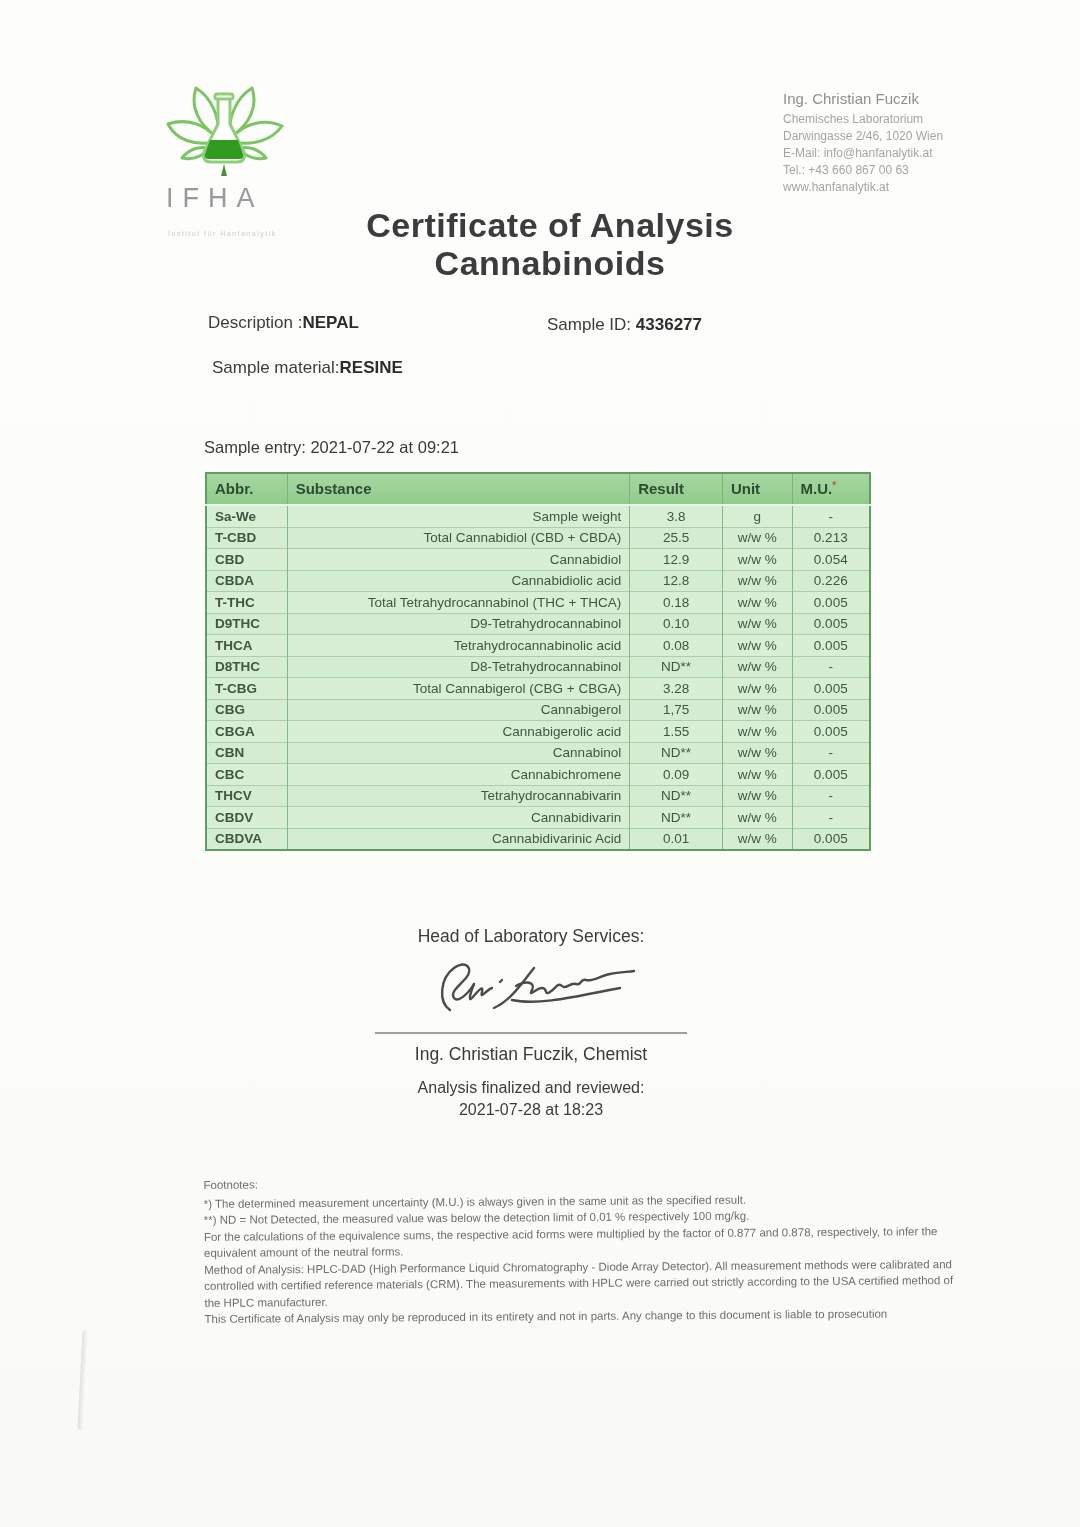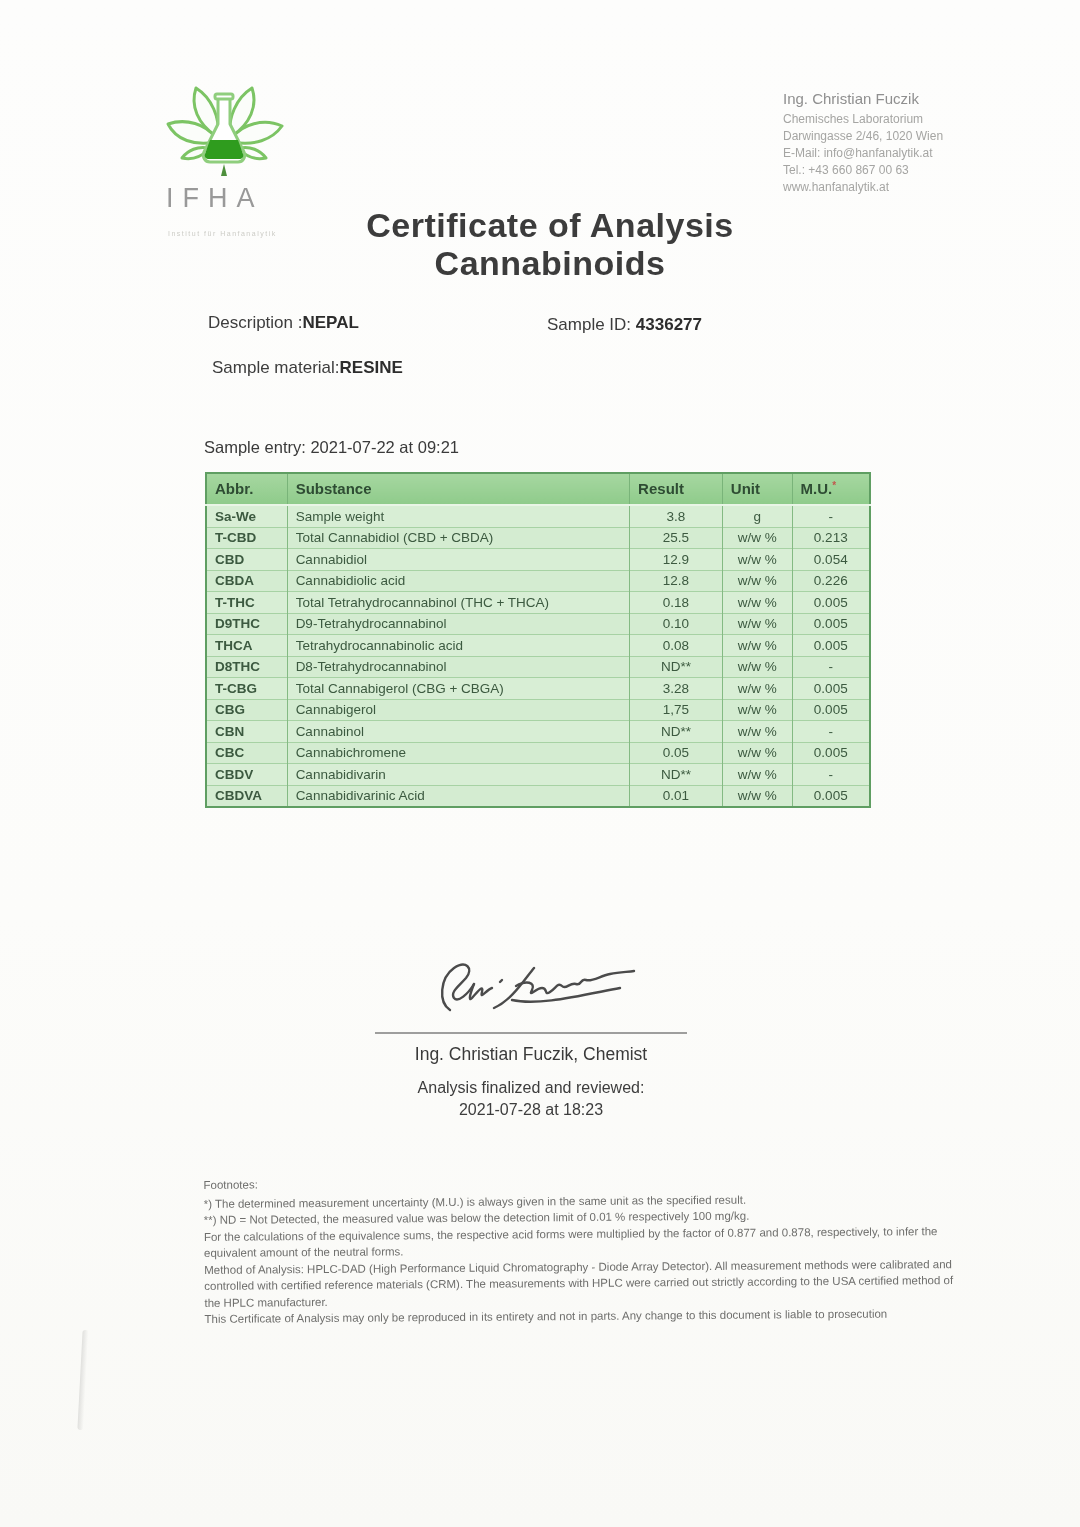--- a/index.html
+++ b/index.html
@@ -57,21 +57,21 @@
   #results th:first-child{border-left:none;}
   #results td{
     background:#d8eed5;color:#3c5a40;font-size:13.5px;
     padding:2.5px 8px 3px 8px;border-left:1.5px solid #84ba83;border-top:1px solid #a7d2a4;
   }
   #results td:first-child{border-left:none;}
   #results tr:nth-child(even) td{background:#d4ecd1;}
   th.col-result,th.col-unit,th.col-mu{text-align:center;}
   td.col-result,td.col-unit,td.col-mu{text-align:center;}
   .col-abbr{width:66px;font-weight:bold;}
-  .col-substance{width:352px;}
+  .col-substance{width:352px;text-align:right;}
   .col-result{width:80px;}
   .col-unit{width:56px;}
   .col-mu{width:64px;}
   #mu-star{color:#c2574d;font-size:10px;vertical-align:top;}
 
   
   #sig-heading{left:231px;top:926px;width:600px;text-align:center;font-size:17.5px;color:#3c3c3c;}
   #signature{left:428px;top:952px;width:210px;height:80px;}
   #sig-line{left:375px;top:1032px;width:312px;height:1.6px;background:#8d8d8d;opacity:.85;}
   #sig-name{left:231px;top:1044px;width:600px;text-align:center;font-size:17.5px;color:#3a3a3a;}
@@ -212,50 +212,65 @@
           <td class="col-mu">0.005</td>
         </tr>
         <tr>
           <td class="col-abbr">CBG</td>
           <td class="col-substance">Cannabigerol</td>
           <td class="col-result">1,75</td>
           <td class="col-unit">w/w %</td>
           <td class="col-mu">0.005</td>
         </tr>
         <tr>
+          <td class="col-abbr">CBGA</td>
+          <td class="col-substance">Cannabigerolic acid</td>
+          <td class="col-result">1.55</td>
+          <td class="col-unit">w/w %</td>
+          <td class="col-mu">0.005</td>
+        </tr>
+        <tr>
           <td class="col-abbr">CBN</td>
           <td class="col-substance">Cannabinol</td>
           <td class="col-result">ND**</td>
           <td class="col-unit">w/w %</td>
           <td class="col-mu">-</td>
         </tr>
         <tr>
           <td class="col-abbr">CBC</td>
           <td class="col-substance">Cannabichromene</td>
-          <td class="col-result">0.05</td>
-          <td class="col-unit">w/w %</td>
-          <td class="col-mu">0.005</td>
+          <td class="col-result">0.09</td>
+          <td class="col-unit">w/w %</td>
+          <td class="col-mu">0.005</td>
+        </tr>
+        <tr>
+          <td class="col-abbr">THCV</td>
+          <td class="col-substance">Tetrahydrocannabivarin</td>
+          <td class="col-result">ND**</td>
+          <td class="col-unit">w/w %</td>
+          <td class="col-mu">-</td>
         </tr>
         <tr>
           <td class="col-abbr">CBDV</td>
           <td class="col-substance">Cannabidivarin</td>
           <td class="col-result">ND**</td>
           <td class="col-unit">w/w %</td>
           <td class="col-mu">-</td>
         </tr>
         <tr>
           <td class="col-abbr">CBDVA</td>
           <td class="col-substance">Cannabidivarinic Acid</td>
           <td class="col-result">0.01</td>
           <td class="col-unit">w/w %</td>
           <td class="col-mu">0.005</td>
         </tr>
       </tbody>
   </table>
 
+  <div id="sig-heading" class="abs">Head of Laboratory Services:</div>
 
   <svg id="signature" class="abs" viewBox="0 0 210 80" fill="none" xmlns="http://www.w3.org/2000/svg">
     <g stroke="#4b4b4b" stroke-width="2.4" stroke-linecap="round" fill="none">
       <path d="M22,58 C10,50 12,26 26,16 C38,8 46,16 38,26 C31,34 22,40 26,46 C30,51 40,42 46,32"></path>
       <path d="M46,32 C42,42 40,50 44,46 C50,39 56,32 54,40 C52,48 58,38 64,36"></path>
       <path d="M72,30 l2,-2"></path>
       <path d="M66,56 C84,48 96,28 106,16"></path>
       <path d="M88,34 C98,28 108,30 104,38 C100,46 108,36 114,36 C120,36 116,44 122,40 C128,36 130,30 134,34 C138,38 142,30 148,32 C154,34 152,26 158,28 C164,30 172,24 182,22 C192,20 200,20 206,19"></path>
       <path d="M84,48 C110,54 150,44 192,36"></path>
     </g>

